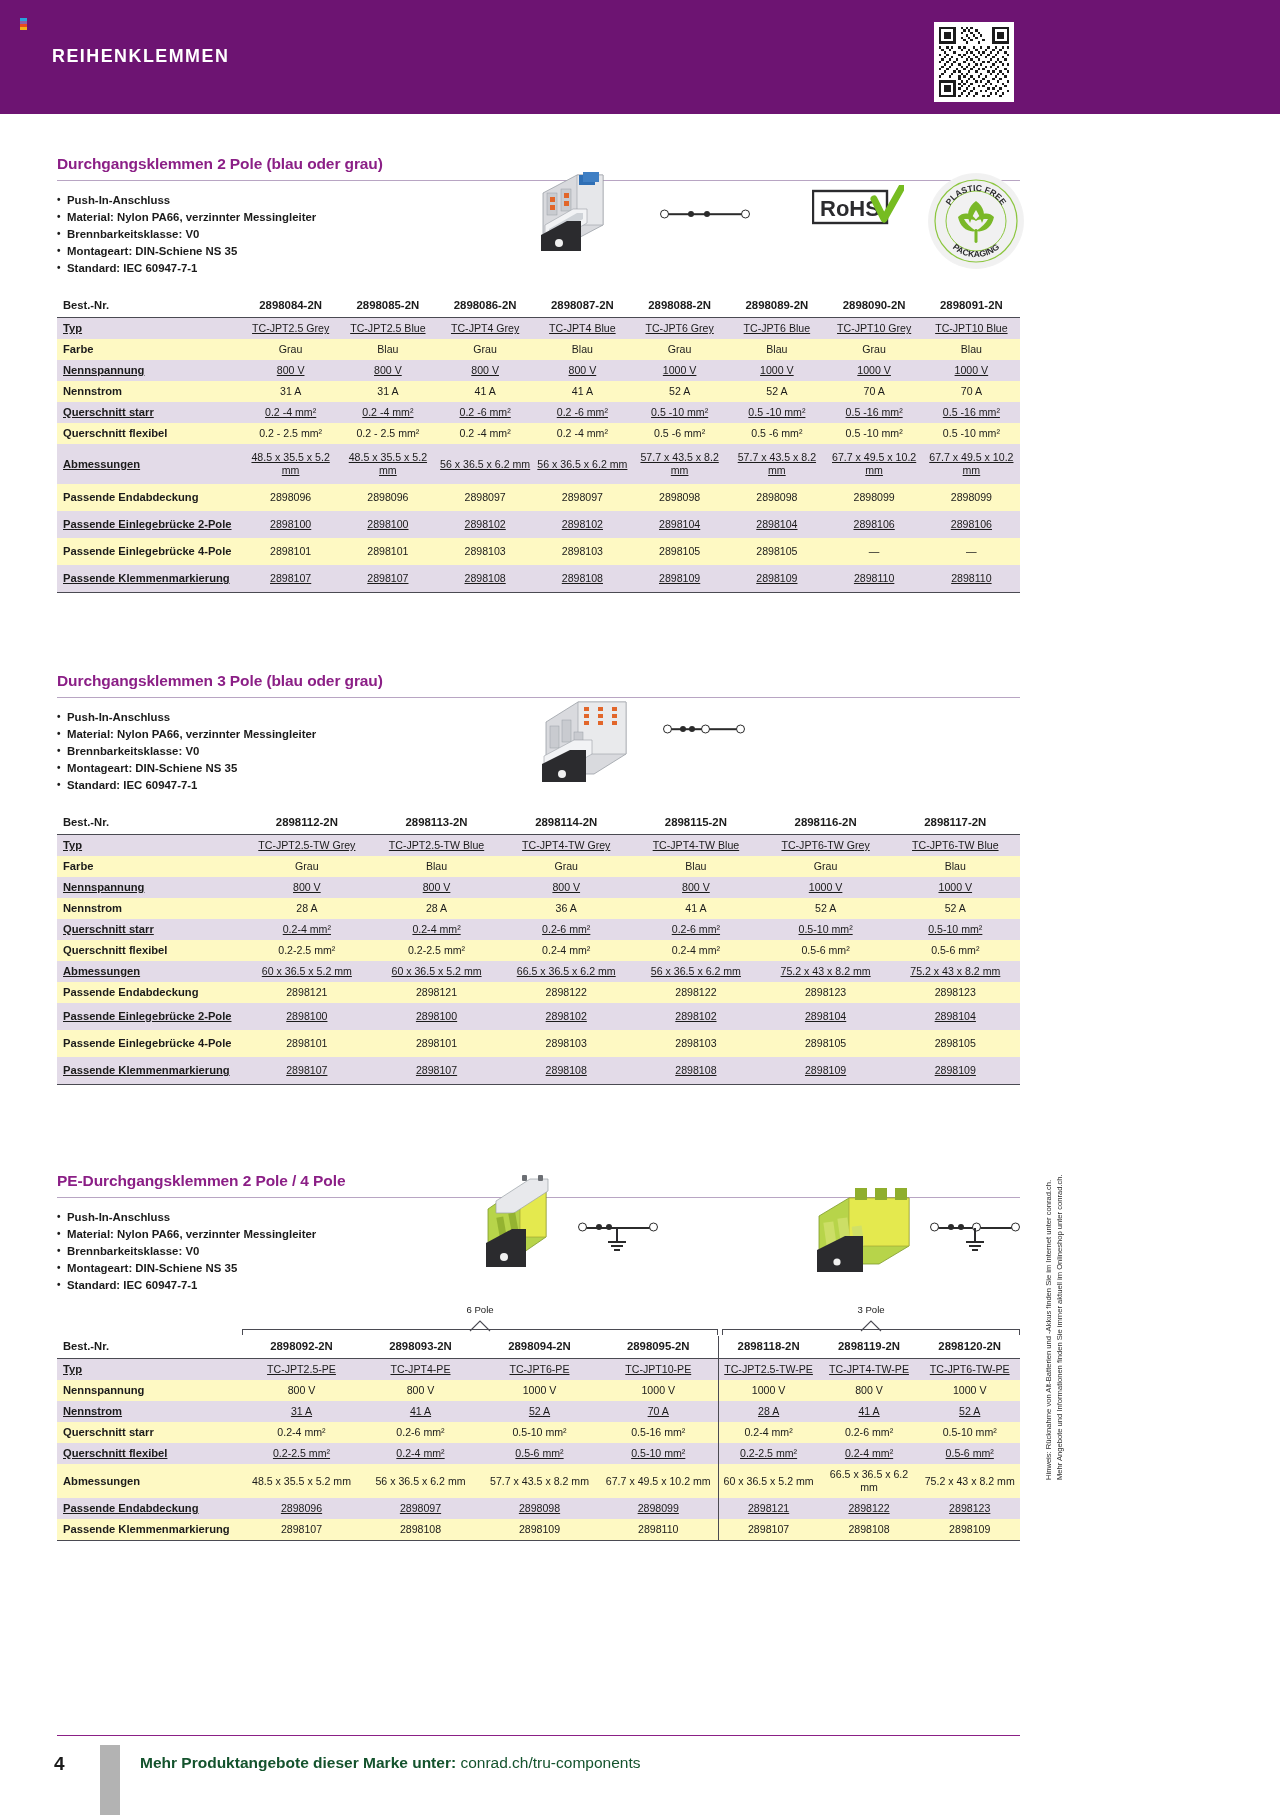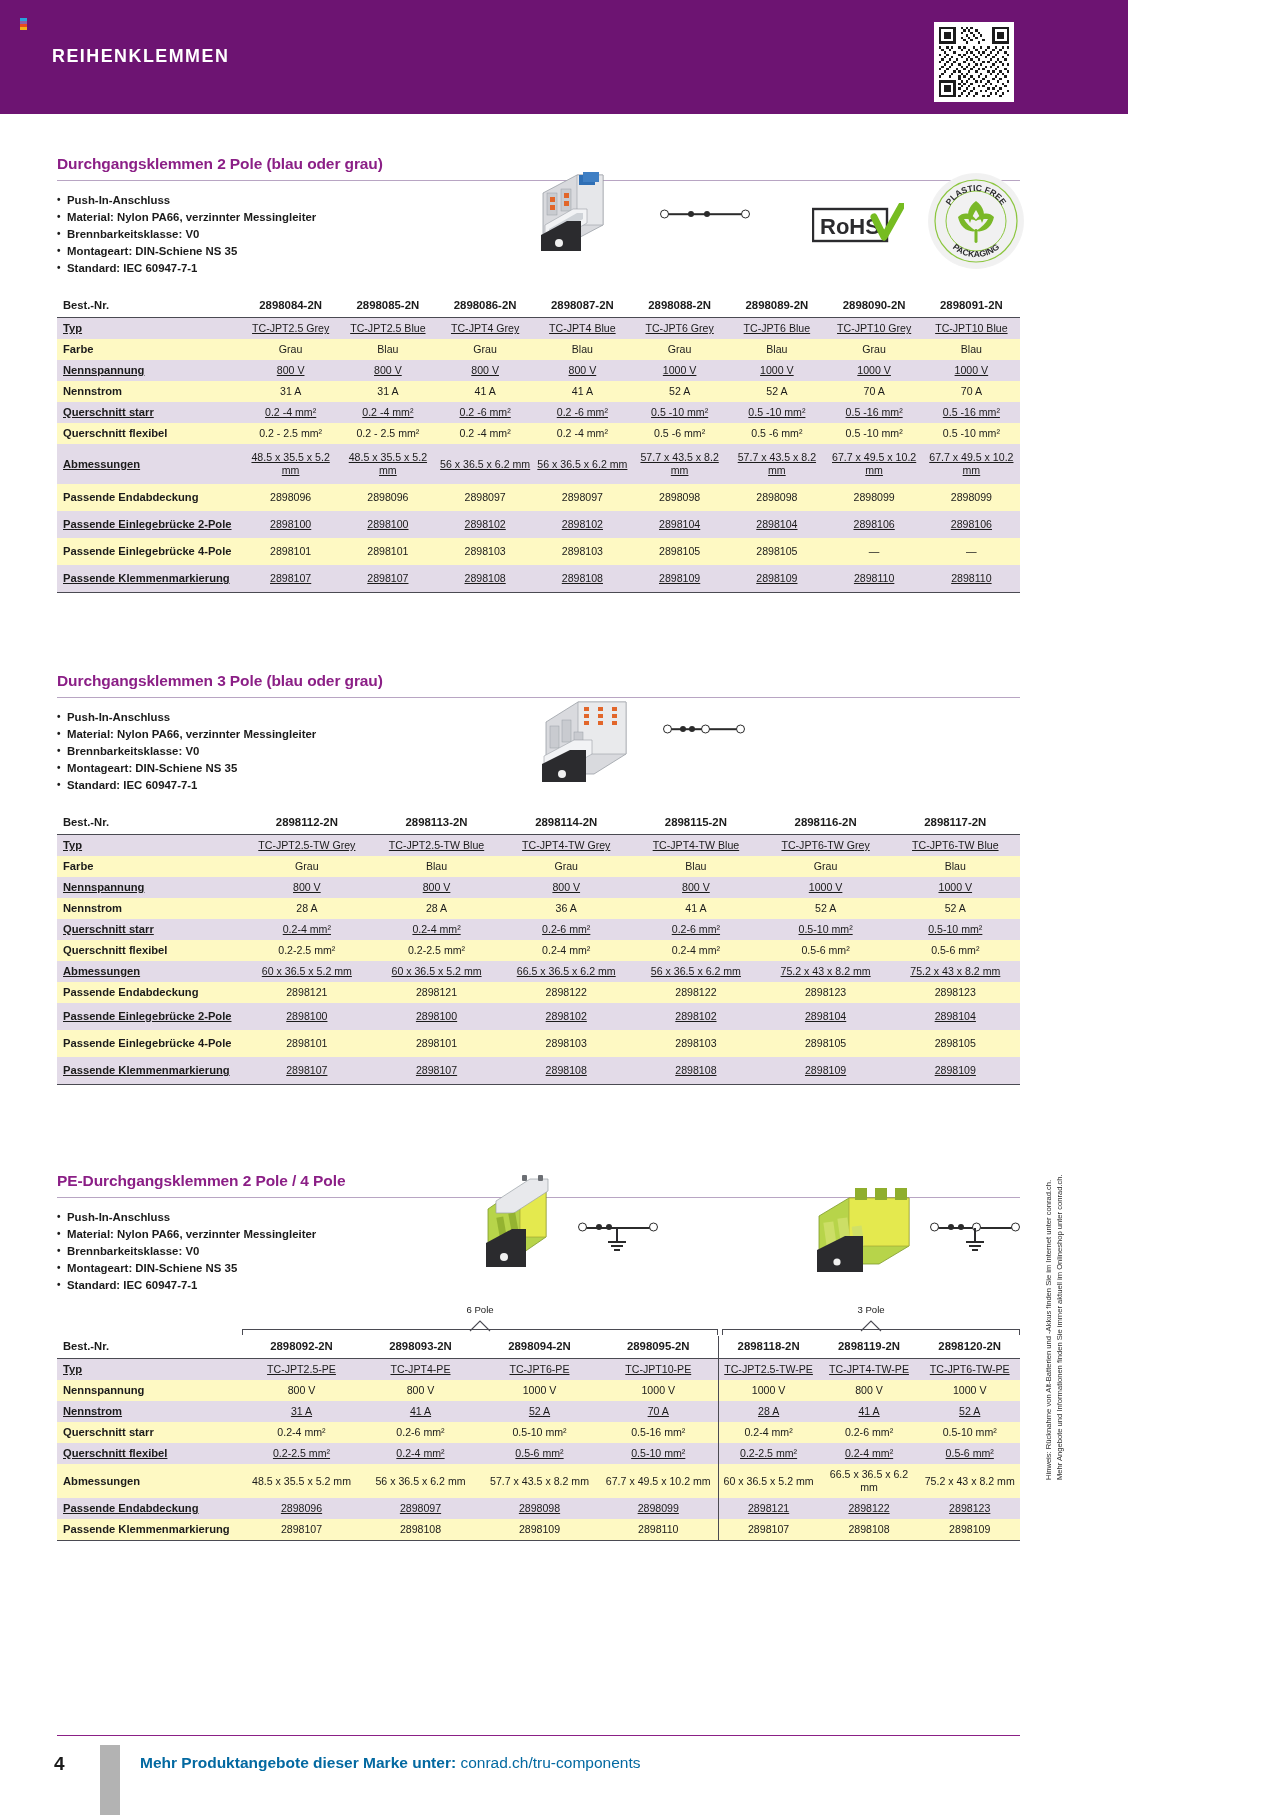--- a/index.html
+++ b/index.html
@@ -8,21 +8,21 @@
     height: 1815px;
     background: #ffffff;
     font-family: "Liberation Sans", sans-serif;
     color: #1b1b1b;
     overflow: hidden;
   }
   .page { position: relative; width: 1280px; height: 1815px; background: #fff; }
 
   
   .header {
-    position: absolute; left: 0; top: 0; width: 1128px; height: 114px;
+    position: absolute; left: 0; top: 0; width: 1280px; height: 114px;
     background: #6d1472;
   }
   .header-title {
     position: absolute; left: 52px; top: 45px;
     color: #ffffff; font-size: 19px; font-weight: bold;
     letter-spacing: 1.6px; transform: scaleX(0.94); transform-origin: left center;
   }
   .corner-mark { position: absolute; left: 20px; top: 18px; width: 7px; height: 12px; }
   .corner-mark i { display:block; width:7px; height:3px; }
   .cm1 { background:#29a3dc; }
@@ -114,21 +114,21 @@
     position: absolute; left: 1043px; top: 1100px;
     width: 380px; transform-origin: left top; transform: rotate(-90deg) translateX(-100%);
     font-size: 7.6px; line-height: 11px; color: #2b2b2b;
   }
 
   
   .footer { position:absolute; left:0; top:1735px; width:1280px; height:80px; }
   .footer-rule { position:absolute; left:57px; top:0; width:963px; height:1.4px; background:#8b1f86; }
   .page-num { position:absolute; left:54px; top:18px; font-size:19px; font-weight:bold; color:#1b1b1b; }
   .footer-bar { position:absolute; left:100px; top:10px; width:20px; height:70px; background:#b3b3b3; }
-  .footer-text { position:absolute; left:140px; top:19px; font-size:15.5px; font-weight:bold; color:#0369a1; }
+  .footer-text { position:absolute; left:140px; top:19px; font-size:15.5px; font-weight:bold; color:#14532d; }
   .footer-text .light { font-weight:normal; }
 </style>
 </head>
 <body>
 
 <div class="page">
 
   <div class="header">
     <div class="corner-mark">
       <i class="cm1"></i>
@@ -378,21 +378,21 @@
     </div>
 
     <div class="diagram" style="left:660px; top:50px; width:90px; height:18px;">
       <div class="line" style="left:6px; width:78px; transform:translateY(-50%);"></div>
       <div class="node" style="left:0;"></div>
       <div class="node" style="right:0;"></div>
       <div class="dot" style="left:28px;"></div>
       <div class="dot" style="left:44px;"></div>
     </div>
 
-    <div class="rohs" style="left:812px; top:48px;">
+    <div class="rohs" style="left:812px; top:30px;">
       <svg width="92" height="48" viewBox="0 0 92 48" aria-hidden="true">
         <rect x="1" y="6" width="74" height="32" fill="#fff" stroke="#2b2b2e" stroke-width="2.4"></rect>
         <text x="8" y="31" font-family="Liberation Sans, sans-serif" font-size="22" font-weight="bold" fill="#2b2b2e">RoHS</text>
         <path d="M62 14 L72 34 L90 2" stroke="#76bc21" stroke-width="7" fill="none" stroke-linecap="round" stroke-linejoin="round"></path>
       </svg>
     </div>
 
     <div class="pfp" style="left:928px; top:18px;">
       <svg width="96" height="96" viewBox="0 0 96 96" aria-hidden="true">
         <circle cx="48" cy="48" r="47" fill="#f1f1f1"></circle>

